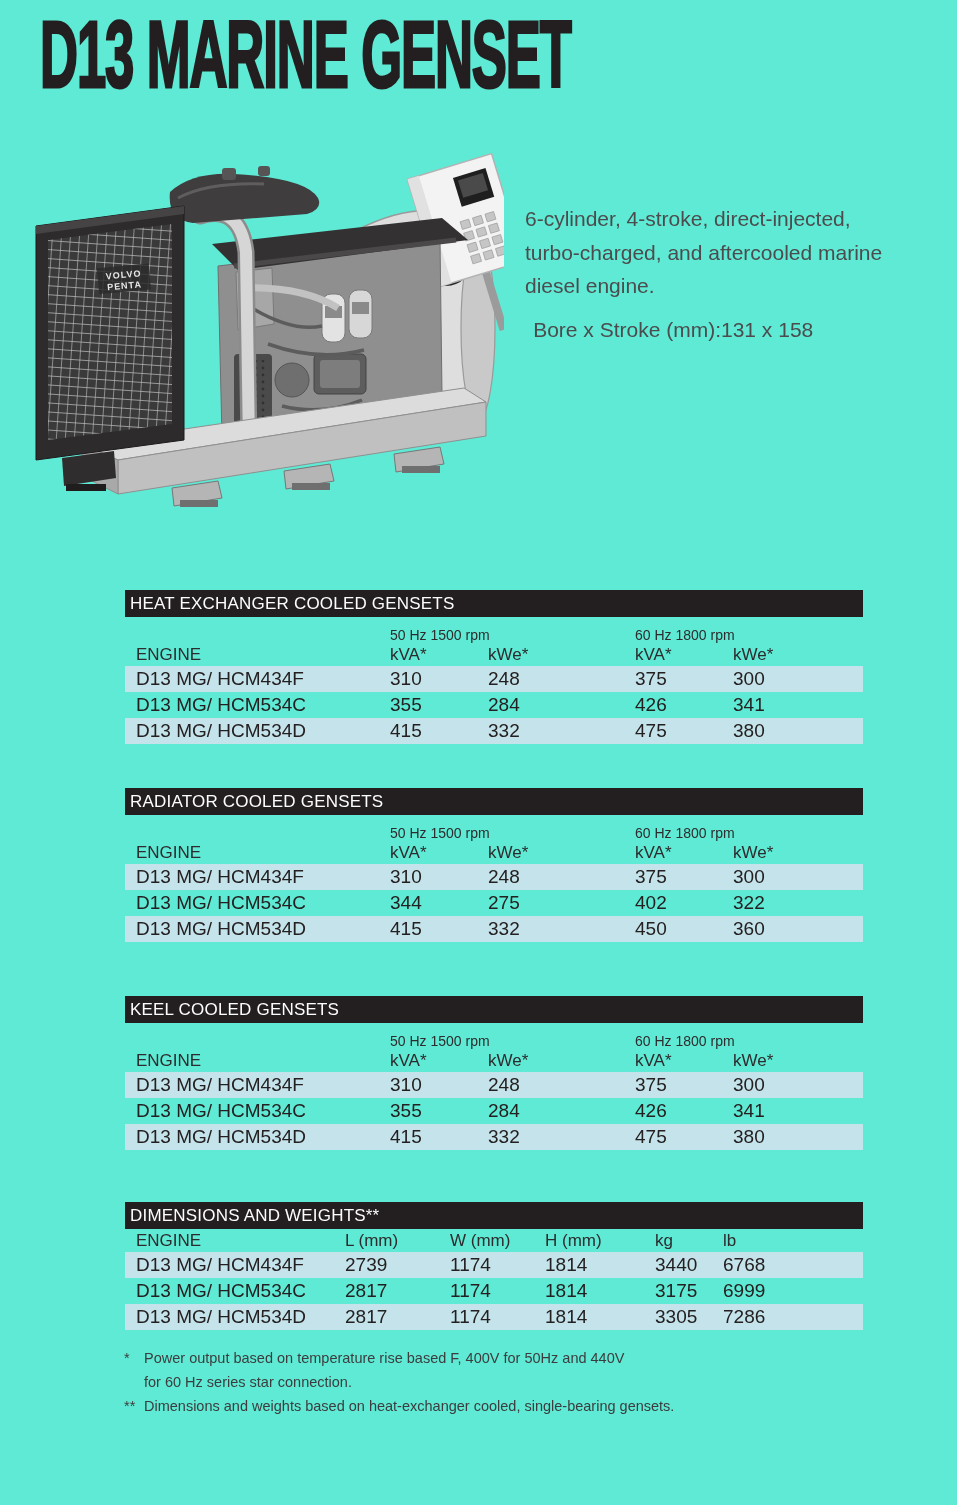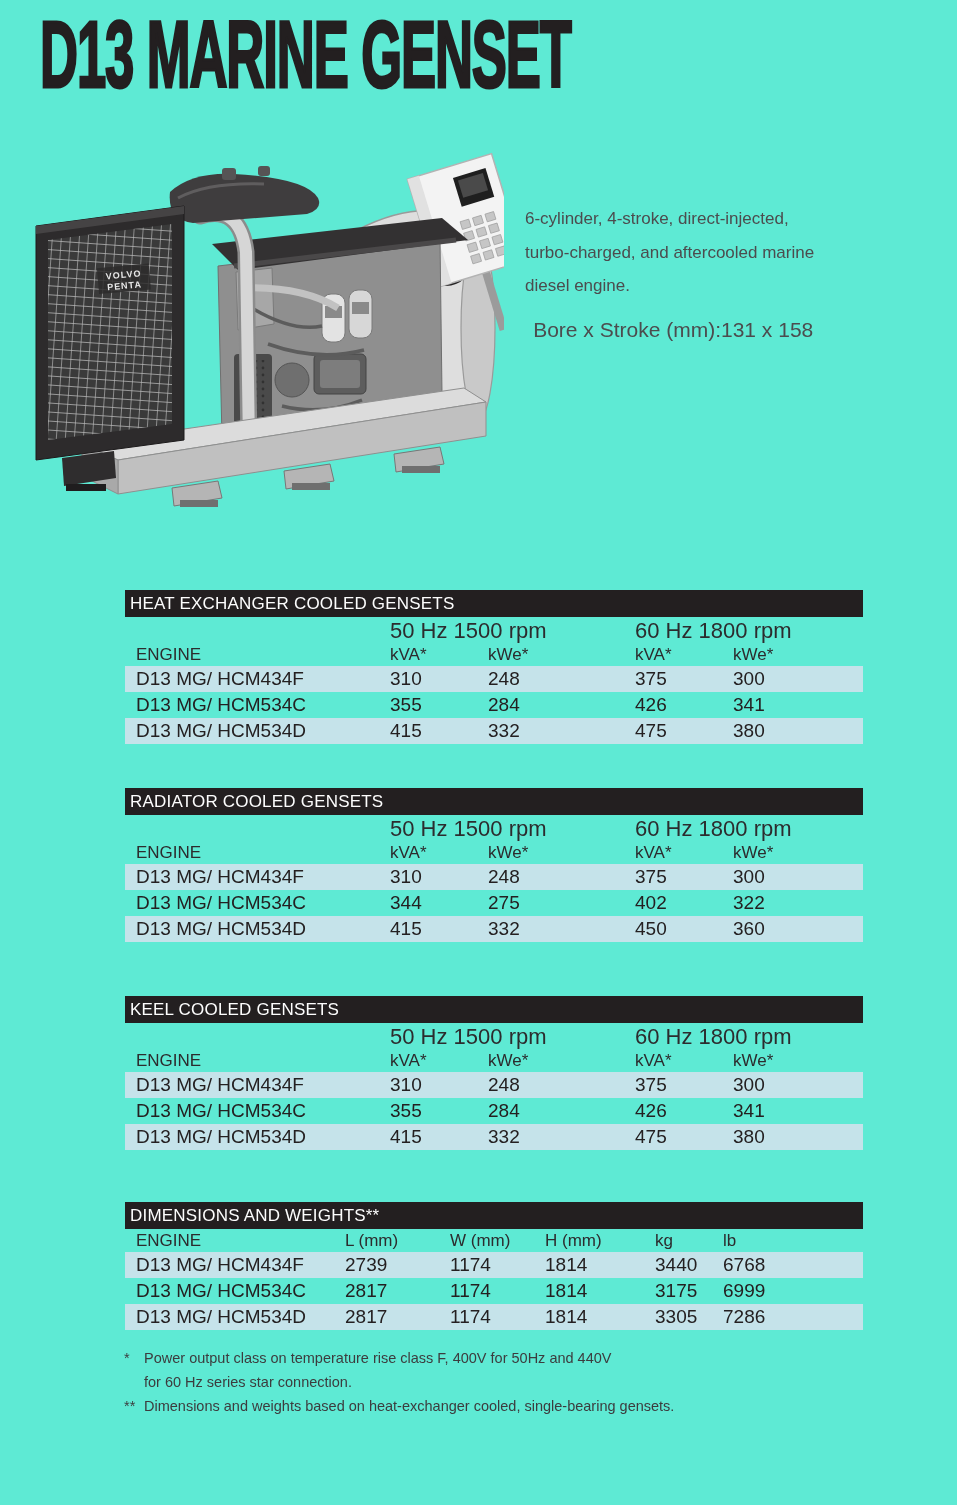--- a/index.html
+++ b/index.html
@@ -14,33 +14,33 @@
     color:#231f20; -webkit-text-stroke:3px #231f20;
     letter-spacing:-2px; white-space:nowrap;
     transform:scaleX(0.56); transform-origin:0 0;
   }
 
   
   .hero { position:absolute; left:22px; top:148px; width:482px; height:376px; }
 
   
   .intro { position:absolute; left:525px; top:202px; width:420px; color:#4c4c4e; }
-  .intro p { font-size:17px; line-height:33.5px; }
+  .intro p { font-size:21px; line-height:33.5px; }
   .spec-row { display:flex; font-size:21px; }
   .spec-row.first { margin-top:15px; }
   .spec-row.second { margin-top:18px; }
   .spec-label { width:196px; flex:0 0 196px;text-align:right; }
   .spec-value.indent { padding-left:28px; }
 
   
   .tbl { position:absolute; left:125px; width:738px; color:#242021; }
   .tbar { height:27px; background:#231f20; color:#fdfdfd; display:flex; align-items:center;
           padding-left:5px; font-size:17px; letter-spacing:.2px; }
   .freq-row { display:grid; grid-template-columns:265px 245px 228px; height:26px;
-              align-items:end; font-size:22px; color:#2c2c2e; padding-top:1px; }
+              align-items:end; font-size:14px; color:#2c2c2e; padding-top:1px; }
   .head-row { display:grid; grid-template-columns:265px 98px 147px 98px 130px; height:23px;
               align-items:center; font-size:17px; color:#2c2c2e; }
   .data-row { display:grid; grid-template-columns:265px 98px 147px 98px 130px; height:26px;
               align-items:center; font-size:19px; }
   .dim-head-row { display:grid; grid-template-columns:220px 105px 95px 110px 68px 140px;
               height:23px; align-items:center; font-size:17px; color:#2c2c2e; }
   .dim-data-row { display:grid; grid-template-columns:220px 105px 95px 110px 68px 140px;
               height:26px; align-items:center; font-size:19px; }
   .hl { background:#c5e3ea; }
   .cell-engine { padding-left:11px; }
@@ -334,20 +334,20 @@
       <div>2817</div>
       <div>1174</div>
       <div>1814</div>
       <div>3305</div>
       <div>7286</div>
     </div>
   </section>
 
   <div class="footnotes">
     <div class="fn-marker">*</div>
-    <div class="fn-text">Power output class on temperature rise class F, 400V for 50Hz and 440V</div>
+    <div class="fn-text">Power output based on temperature rise based F, 400V for 50Hz and 440V</div>
     <div class="fn-marker"></div>
     <div class="fn-text">for 60 Hz series star connection.</div>
     <div class="fn-marker">**</div>
     <div class="fn-text">Dimensions and weights based on heat-exchanger cooled, single-bearing gensets.</div>
   </div>
 
 </div>
 
 </body></html>

